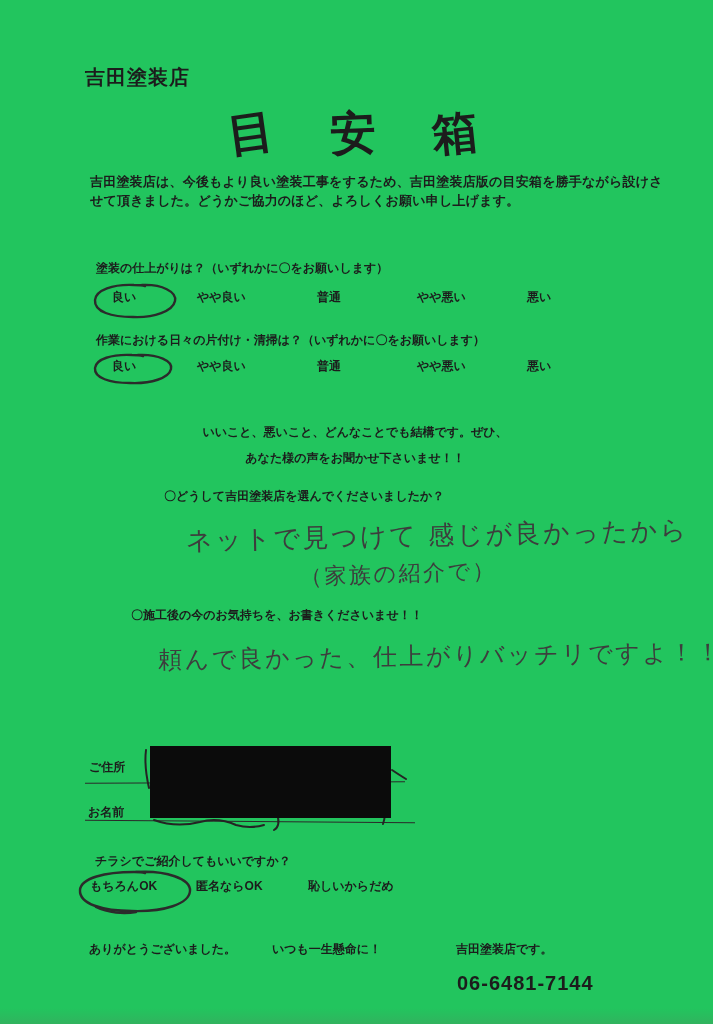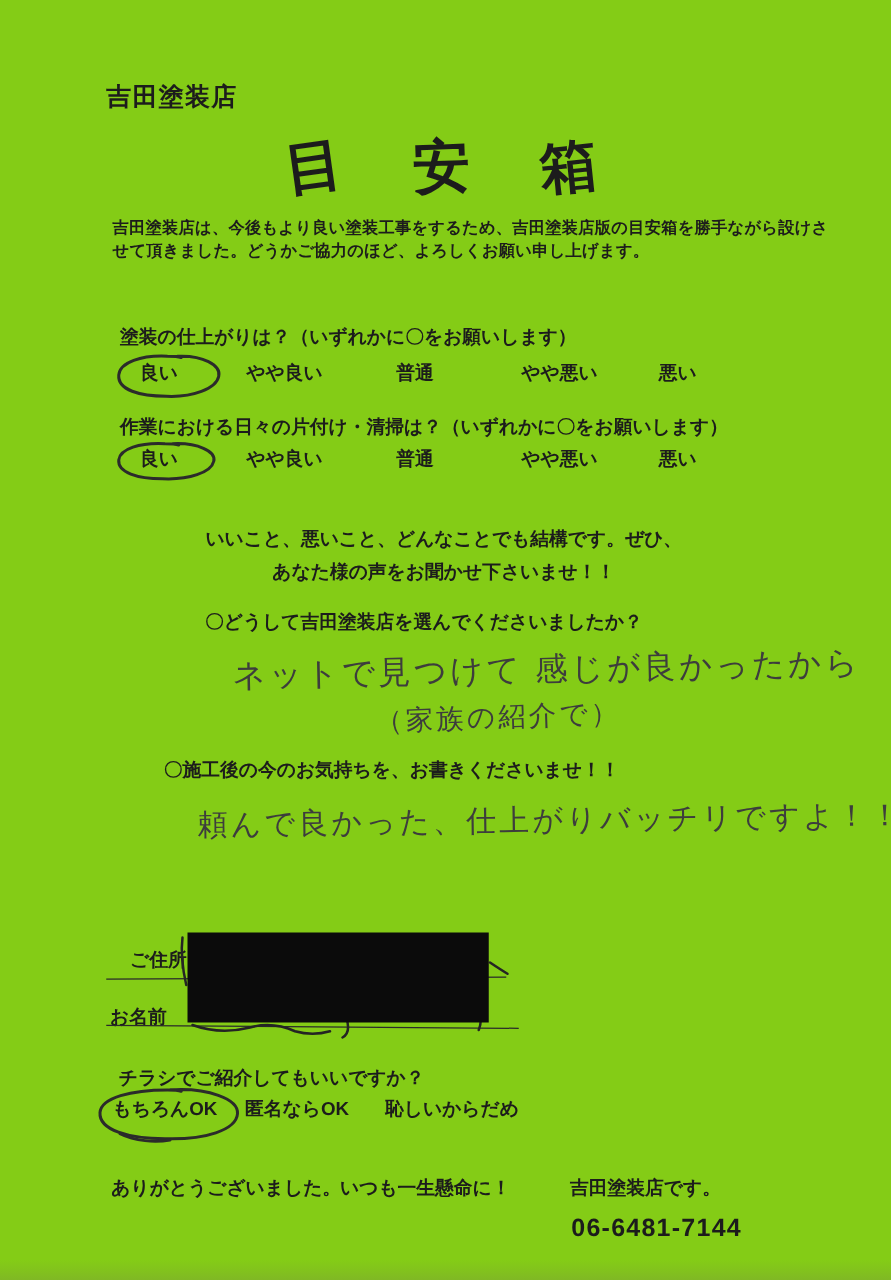--- a/index.html
+++ b/index.html
@@ -1,32 +1,32 @@
 <!DOCTYPE html>
 <html><head>
 <meta charset="utf-8">
 <style>
   html,body { margin:0; padding:0; }
   body { width:713px; height:1024px; background:#e8e6e2; }
   .page {
     position:relative; width:713px; height:1024px;
-    background:#84cc16; overflow:hidden;
+    background:#22c55e; overflow:hidden;
     font-family:"Liberation Sans","DejaVu Sans",sans-serif;
     color:#1c1c1c;
   }
   .abs { position:absolute; }
   .shop-name { font-size:20px; font-weight:700; letter-spacing:1px; }
   .title-row { display:flex; gap:56px; font-size:46px; font-weight:900; }
   .title-row span { display:inline-block; }
   .tilt-a { transform:rotate(-8deg); }
   .tilt-b { transform:rotate(-2deg); }
   .tilt-c { transform:rotate(-6deg); }
   .intro { font-size:13px; font-weight:700; line-height:19px; letter-spacing:0.2px; }
   .intro div { white-space:nowrap; }
-  .q-label, .opt, .appeal, .prompt, .field-label, .footer-text { font-size:15px; font-weight:700; white-space:nowrap; }
+  .q-label, .opt, .appeal, .prompt, .field-label, .footer-text { font-size:12px; font-weight:700; white-space:nowrap; }
   .appeal { text-align:center; line-height:26px; }
   .hw {
     font-weight:400; color:#3d3d3d; white-space:nowrap;
     letter-spacing:2.5px;
   }
   .underline { height:0; border-top:1.6px solid #2a2a2a; }
   .redaction { background:#0b0b0b; }
   .circle-svg path { fill:none; stroke:#2b2b2b; stroke-width:2.4; stroke-linecap:round; }
   .remnant path { fill:none; stroke:#242424; stroke-width:2; stroke-linecap:round; }
   .phone { font-size:20px; font-weight:700; letter-spacing:1px; white-space:nowrap; }
@@ -82,21 +82,21 @@
   <div class="abs appeal" style="left:130px; top:419px; width:450px;">
     <div>いいこと、悪いこと、どんなことでも結構です。ぜひ、</div>
     <div>あなた様の声をお聞かせ下さいませ！！</div>
   </div>
   <div class="abs hw" style="left:186px; top:518px; font-size:26px; transform:rotate(-1.2deg);">ネットで見つけて 感じが良かったから</div>
   <div class="abs hw" style="left:300px; top:559px; font-size:22px; transform:rotate(-2deg);">（家族の紹介で）</div>
 
   <div class="abs prompt" style="left:131px; top:607px;">〇施工後の今のお気持ちを、お書きくださいませ！！</div>
   <div class="abs hw" style="left:158px; top:640px; font-size:24px; transform:rotate(-0.8deg);">頼んで良かった、仕上がりバッチリですよ！！</div>
 
-  <div class="abs field-label" style="left:104px; top:759px;">ご住所</div>
+  <div class="abs field-label" style="left:89px; top:759px;">ご住所</div>
   <div class="abs underline" style="left:85px; top:782px; width:320px; transform:rotate(-0.3deg); z-index:2;"></div>
 
   <svg class="abs remnant" style="left:130px; top:740px; z-index:4;" width="290" height="98" viewBox="0 0 290 98">
     <path d="M16 10 q-2 16 3 38"></path>
     <path d="M24 80 q22 8 46 2 q18 -5 36 3 q14 4 28 0"></path>
     <path d="M147 74 q4 12 -3 16"></path>
     <path d="M251 64 q6 10 2 20"></path>
     <path d="M262 30 q9 6 14 9"></path>
   </svg>
 

